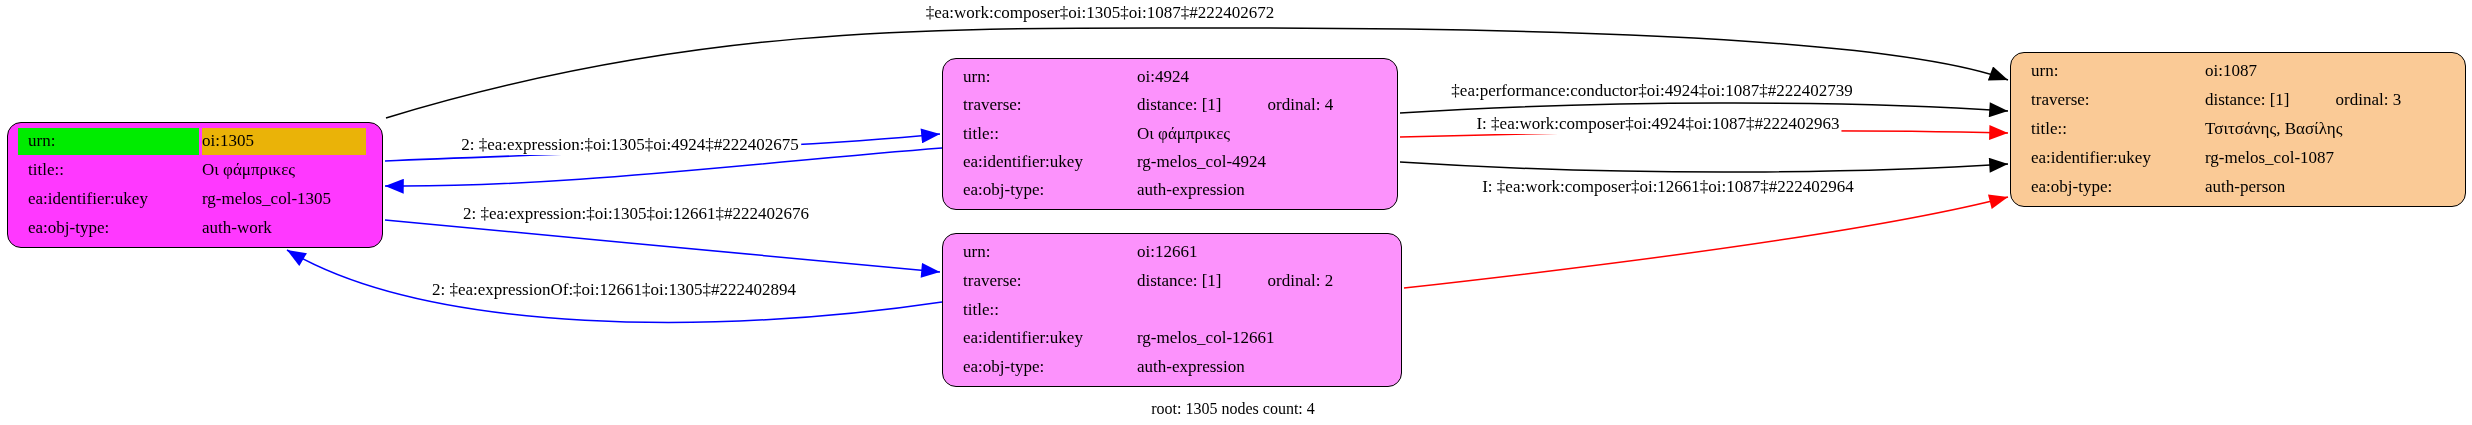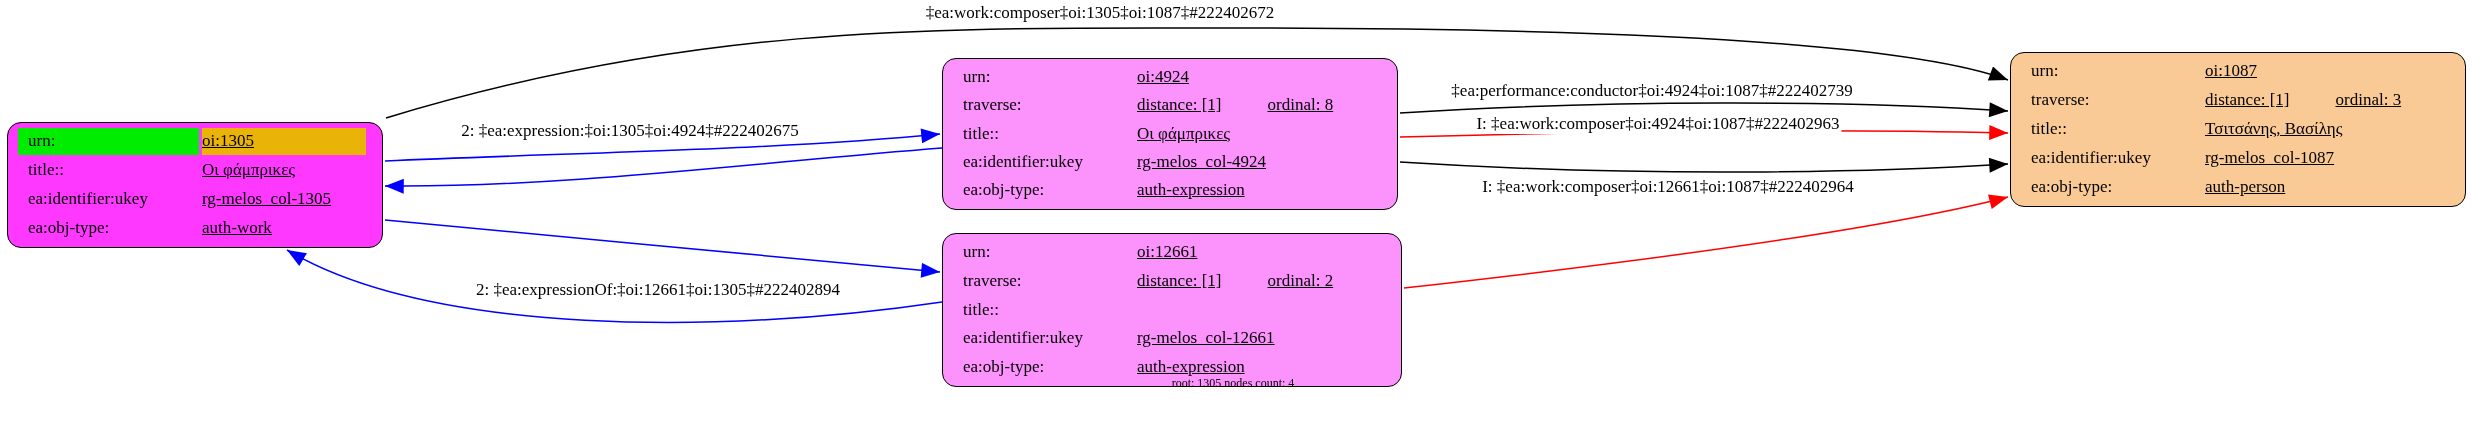--- a/index.html
+++ b/index.html
@@ -22,42 +22,42 @@
     padding:4px 6px;
     font-size:17px;
     line-height:1.1;
     z-index:1;
   }
   .node.work   { background:#FF38FF; }
   .node.expr   { background:#FC92FC; }
   .node.person { background:#FACA96; }
   .row { display:flex; align-items:center; flex:1; white-space:nowrap; }
   .lbl { width:188px; padding-left:14px; box-sizing:border-box; flex:none; }
-  .val { flex:1; display:flex; gap:46px; align-items:center;text-decoration:underline; }
+  .val { flex:1; display:flex; gap:46px; align-items:center; }
   
   .row.urn-green { gap:3px; margin:1px 10px 1px 4px; flex:none; height:27px; }
   .row.urn-green .lbl { background:#00EC00; width:181px; padding-left:10px; height:27px;
                         display:flex; align-items:center; }
   .row.urn-green .val { background:#eab308; height:27px; }
   #edge-layer { position:absolute; left:0; top:0; z-index:2; pointer-events:none; }
   .elabel {
     position:absolute;
     transform:translateX(-50%);
     white-space:nowrap;
     background:#ffffff;
     padding:0 2px;
     font-size:17px;
     z-index:3;
   }
   .graph-label {
     position:absolute;
-    left:1233px; top:376px;
+    left:1233px; top:400px;
     transform:translateX(-50%);
     white-space:nowrap;
-    font-size:12px;
+    font-size:16px;
     z-index:3;
   }
 </style>
 </head>
 <body>
 
 <div id="canvas">
 
   <svg id="edge-layer" width="2472" height="425" viewBox="0 0 2472 425">
     <defs>
@@ -103,21 +103,21 @@
 
   <div class="node expr" style="left:942px; top:58px; width:456px; height:152px;">
     <div class="row">
       <span class="lbl">urn:</span>
       <span class="val">oi:4924</span>
     </div>
     <div class="row">
       <span class="lbl">traverse:</span>
       <span class="val">
           <span>distance: [1]</span>
-          <span>ordinal: 8</span>
+          <span>ordinal: 4</span>
         </span>
     </div>
     <div class="row">
       <span class="lbl">title::</span>
       <span class="val">Οι φάμπρικες</span>
     </div>
     <div class="row">
       <span class="lbl">ea:identifier:ukey</span>
       <span class="val">rg-melos_col-4924</span>
     </div>
@@ -172,21 +172,22 @@
       <span class="lbl">ea:identifier:ukey</span>
       <span class="val">rg-melos_col-1087</span>
     </div>
     <div class="row">
       <span class="lbl">ea:obj-type:</span>
       <span class="val">auth-person</span>
     </div>
   </div>
 
   <div class="elabel" style="left:1100px; top:3px;text-align:right;">‡ea:work:composer‡oi:1305‡oi:1087‡#222402672</div>
-  <div class="elabel" style="left:630px; top:121px;">2: ‡ea:expression:‡oi:1305‡oi:4924‡#222402675</div>
-  <div class="elabel" style="left:658px; top:280px;">2: ‡ea:expressionOf:‡oi:12661‡oi:1305‡#222402894</div>
+  <div class="elabel" style="left:630px; top:135px;">2: ‡ea:expression:‡oi:1305‡oi:4924‡#222402675</div>
+  <div class="elabel" style="left:636px; top:204px;">2: ‡ea:expression:‡oi:1305‡oi:12661‡#222402676</div>
+  <div class="elabel" style="left:614px; top:280px;">2: ‡ea:expressionOf:‡oi:12661‡oi:1305‡#222402894</div>
   <div class="elabel" style="left:1652px; top:81px;">‡ea:performance:conductor‡oi:4924‡oi:1087‡#222402739</div>
   <div class="elabel" style="left:1658px; top:114px;">I: ‡ea:work:composer‡oi:4924‡oi:1087‡#222402963</div>
   <div class="elabel" style="left:1668px; top:177px;">I: ‡ea:work:composer‡oi:12661‡oi:1087‡#222402964</div>
 
   <div class="graph-label">root: 1305 nodes count: 4</div>
 
 </div>
 
 </body></html>

